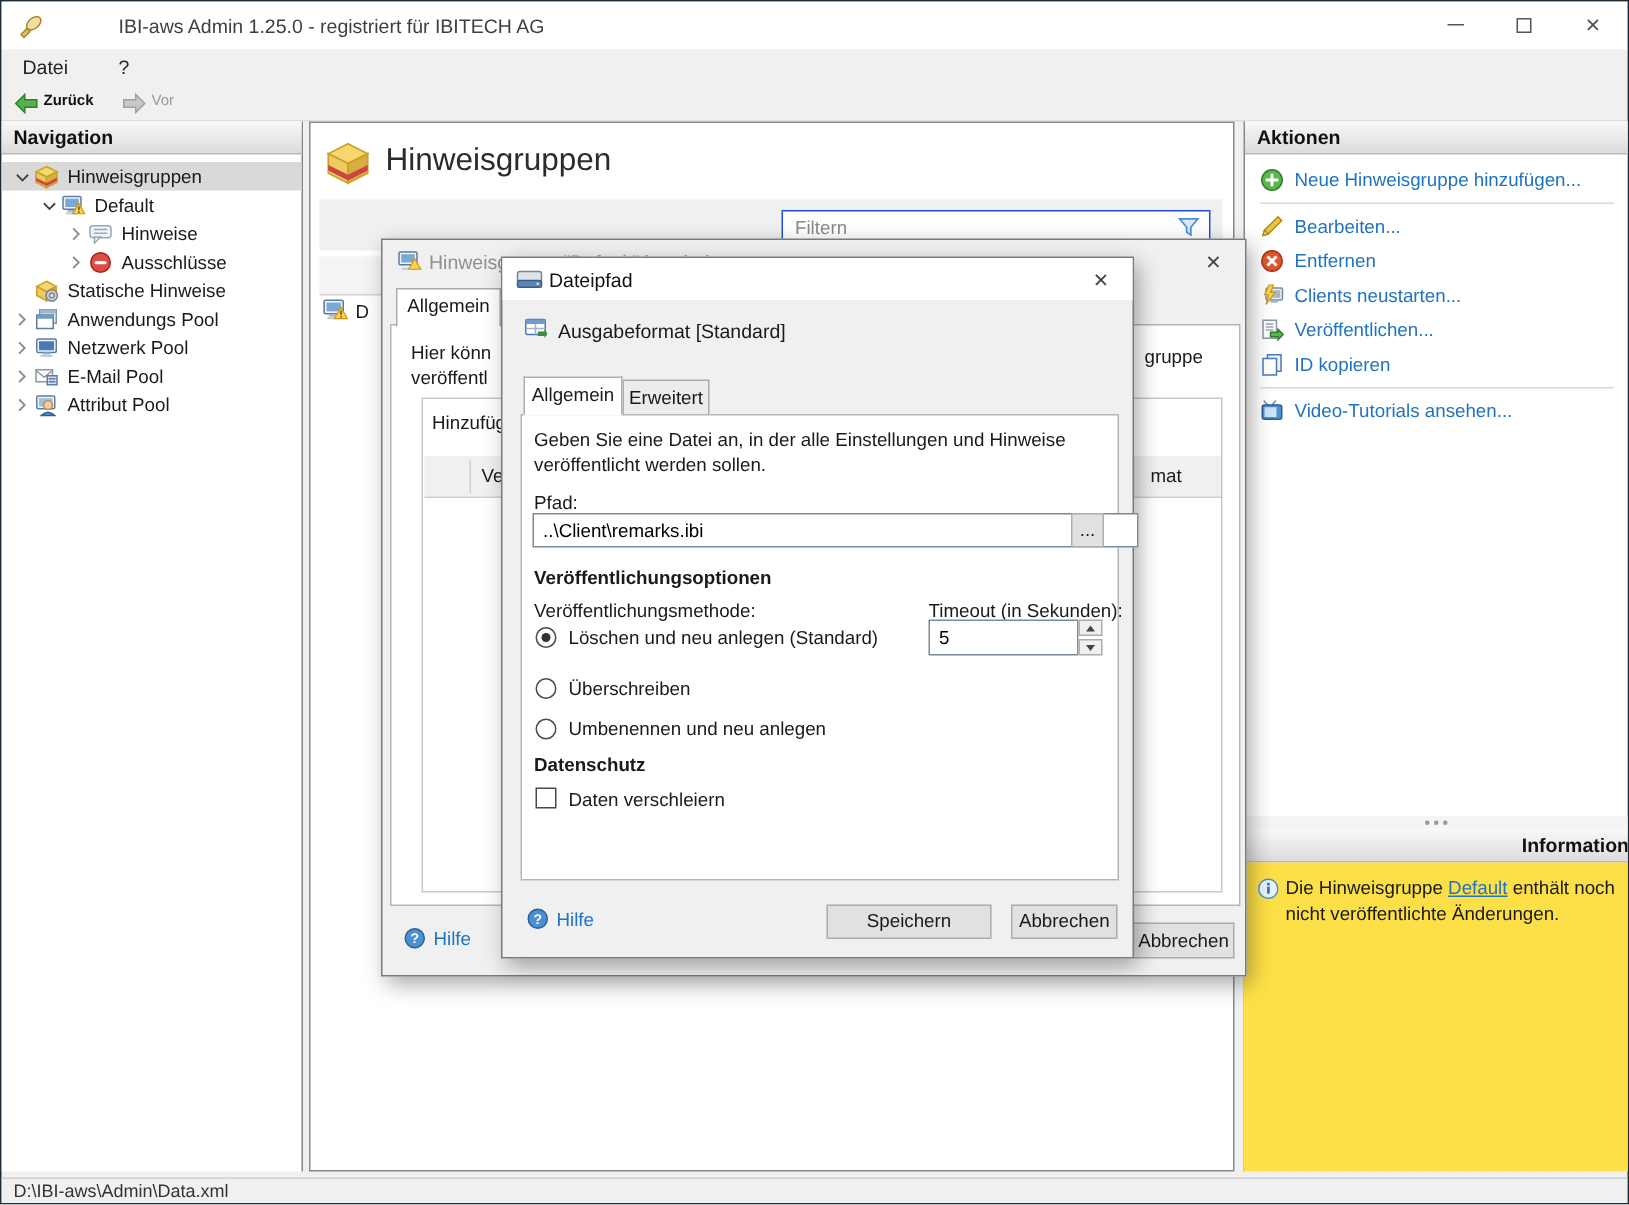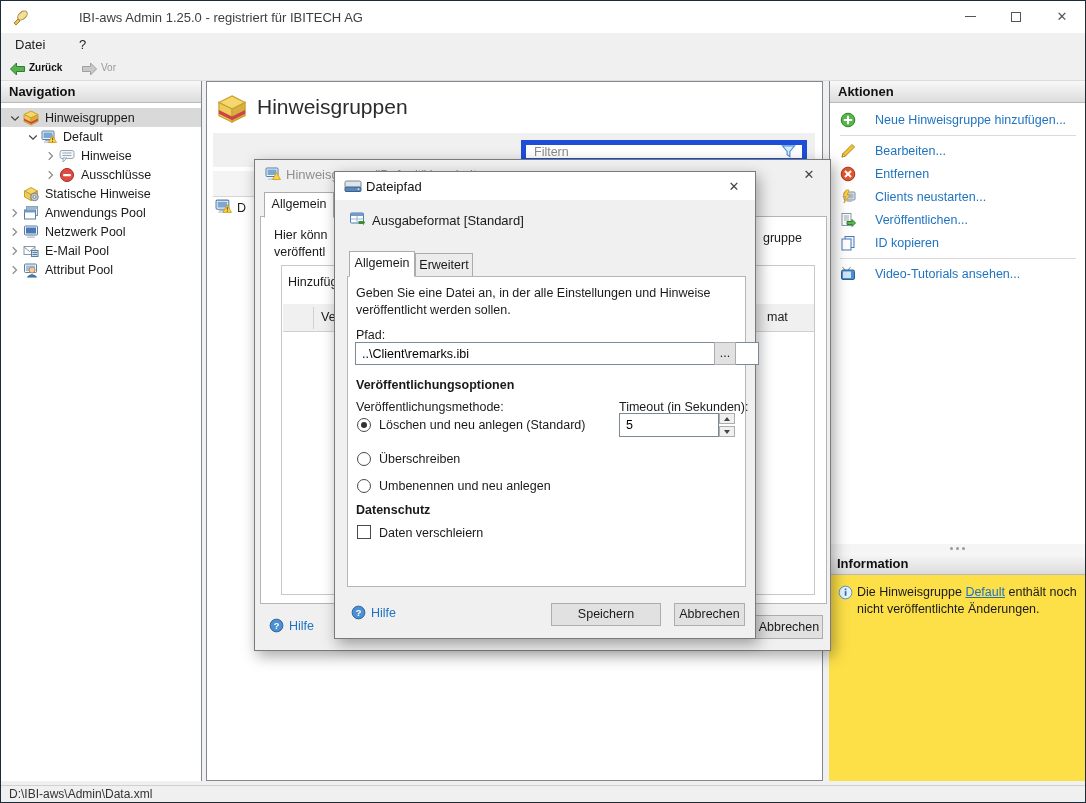--- a/index.html
+++ b/index.html
@@ -35,37 +35,37 @@
   .trow.sel { background:#d9d9d9; }
   .trow .chev { width:16px; height:16px; flex:0 0 16px; display:inline-flex; align-items:center; justify-content:center; }
   .trow .ticon { width:17px; height:16px; flex:0 0 17px; margin-right:5px; }
   .trow .tlabel { white-space:nowrap; }
   .d0 { padding-left:6px; } .d1 { padding-left:24px; } .d2 { padding-left:42px; }
 
   
   #main-panel { left:205px; top:80px; width:617px; height:700px; background:#fff; border:1px solid #828790; }
   #main-title { left:256px; top:94px; font-size:21px; color:#2b2b2b; }
   #main-toolbar { left:212px; top:132px; width:602px; height:34px; background:#f0f0f0; }
-  #filter-box { left:520px; top:139px; width:286px; height:23px; background:#fff; border:5px solid #1d4ed8; display:flex; align-items:center; }
+  #filter-box { left:520px; top:139px; width:286px; height:23px; background:#fff; border:1px solid #1d4ed8; display:flex; align-items:center; }
   #filter-input { flex:1; border:none; outline:none; font-family:"Liberation Sans",sans-serif; font-size:12.5px; padding-left:8px; color:#333; background:transparent; }
   #filter-input::placeholder { color:#8a8a8a; }
   #list-hdr { left:212px; top:170px; width:602px; height:26px; background:#f4f4f4; border-bottom:1px solid #d5d5d5; }
   #list-row-label { left:236px; top:200px; }
 
   
-  .act-row { display:flex; align-items:center; height:22px; margin:1px 0 1px 10px; cursor:pointer;gap:12px; }
+  .act-row { display:flex; align-items:center; height:22px; margin:1px 0 1px 10px; cursor:pointer; }
   .act-row .aicon { width:17px; height:16px; flex:0 0 17px; margin-right:6px; }
   .act-row .alabel { color:#1f73c0; font-size:12.5px; white-space:nowrap; }
   .act-sep { height:1px; background:#dadada; margin:4px 10px 4px 10px; }
   #actions-list { position:absolute; top:27px; left:0; width:100%; }
 
   
   #splitter { left:828px; top:543px; width:257px; height:9px; background:#f5f5f5; display:flex; align-items:center; justify-content:center; gap:3px; }
   #splitter i { width:3px; height:3px; background:#9a9a9a; border-radius:50%; }
-  #info-hdr { left:828px; top:552px; width:257px; }
+  #info-hdr { left:828px; top:552px; width:257px;text-align:right; }
   #info-body { left:828px; top:574px; width:257px; height:206px; background:#fde047; padding:9px 8px 0 9px; }
   #info-text { margin-left:19px; line-height:17px; font-size:12.5px; }
   .link { color:#1f73c0; }
   .link.u { text-decoration:underline; }
 
   
   .dialog { background:#f0f0f0; border:1px solid #7a7a7a; box-shadow:3px 5px 14px rgba(0,0,0,0.35); }
   #dlg-edit { left:253px; top:158px; width:577px; height:492px; z-index:10; }
   #dlg-file { left:333px; top:170px; width:422px; height:468px; z-index:20; }
   .dlg-title { position:absolute; left:0; top:0; width:100%; height:28px; }

